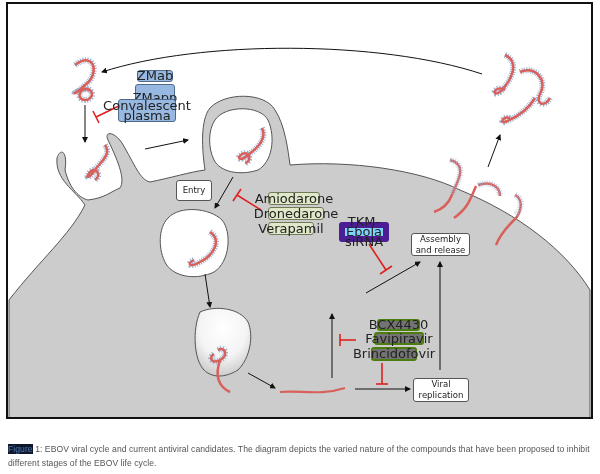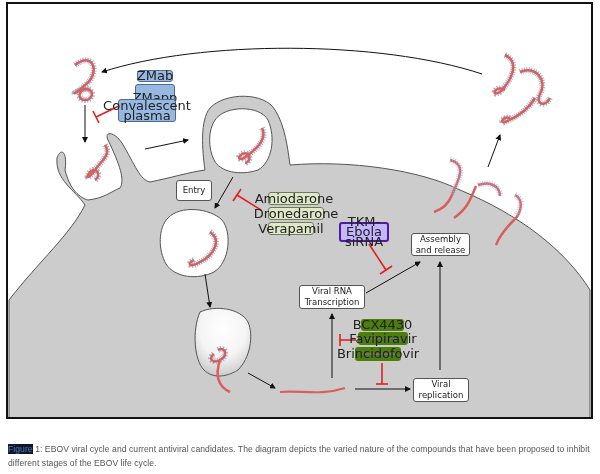--- a/index.html
+++ b/index.html
@@ -1,22 +1,22 @@
 <!DOCTYPE html>
 <html><head>
 <meta charset="utf-8">
 <style>
   html, body { margin: 0; padding: 0; background: #ffffff; }
   body { width: 600px; height: 474px; position: relative; overflow: hidden; font-family: "Liberation Sans", sans-serif; }
   #figure { position: absolute; left: 0; top: 0; width: 600px; height: 440px; }
   .box { position: absolute; display: flex; align-items: center; justify-content: center; text-align: center; border-radius: 3px; font-family: "DejaVu Sans", sans-serif; font-size: 13px; line-height: 10px; color: #222; box-sizing: border-box; }
   .blue { background: #97b8e0; border: 1px solid #506a8a; }
   .green { background: #dfe8c8; border: 1px solid #6f7a58; }
-  .pink { background: #c4b5fd; border: 2px solid #4c1d95; }
-  .purple { background: #737373; border: 6px solid #4d7c0f; }
+  .pink { background: #7dd3fc; border: 6px solid #4c1d95; }
+  .purple { background: #737373; border: 2px solid #4d7c0f; margin-left: 16px; }
   .white { background: #ffffff; border: 1px solid #555; font-size: 8.5px; line-height: 11px; }
   #caption { position: absolute; left: 8px; top: 442px; width: 586px; font-size: 8.6px; line-height: 14px; color: #555; letter-spacing: 0.05px; }
   #caption .hl { background: #0f172a; color: #4a7bb5; }
 </style>
 </head>
 <body>
 
 <div id="figure">
   <svg width="600" height="440" viewBox="0 0 600 440" xmlns="http://www.w3.org/2000/svg">
     <defs>
@@ -128,22 +128,20 @@
   <div class="box green" style="left:268px;top:192px;width:52px;height:13px;">Amiodarone</div>
   <div class="box green" style="left:268px;top:207px;width:56px;height:13px;">Dronedarone</div>
   <div class="box green" style="left:268px;top:222px;width:46px;height:13px;">Verapamil</div>
 
   
   <div class="box pink" style="left:339px;top:222px;width:50px;height:20px;padding:0 6px;">TKM-Ebola siRNA</div>
 
   
   <div class="box white" style="left:411px;top:233px;width:59px;height:23px;white-space:pre-line;">Assembly
 and release</div>
-  <div class="box white" style="left:299px;top:285px;width:66px;height:24px;white-space:pre-line;">Viral RNA
-Transcription</div>
   <div class="box white" style="left:413px;top:378px;width:56px;height:24px;white-space:pre-line;">Viral
 replication</div>
 
   
   <div class="box purple" style="left:361px;top:319px;width:43px;height:12px;">BCX4430</div>
   <div class="box purple" style="left:358px;top:332px;width:50px;height:13px;">Favipiravir</div>
   <div class="box purple" style="left:355px;top:347px;width:46px;height:14px;">Brincidofovir</div>
 </div>
 
 <div id="caption">

